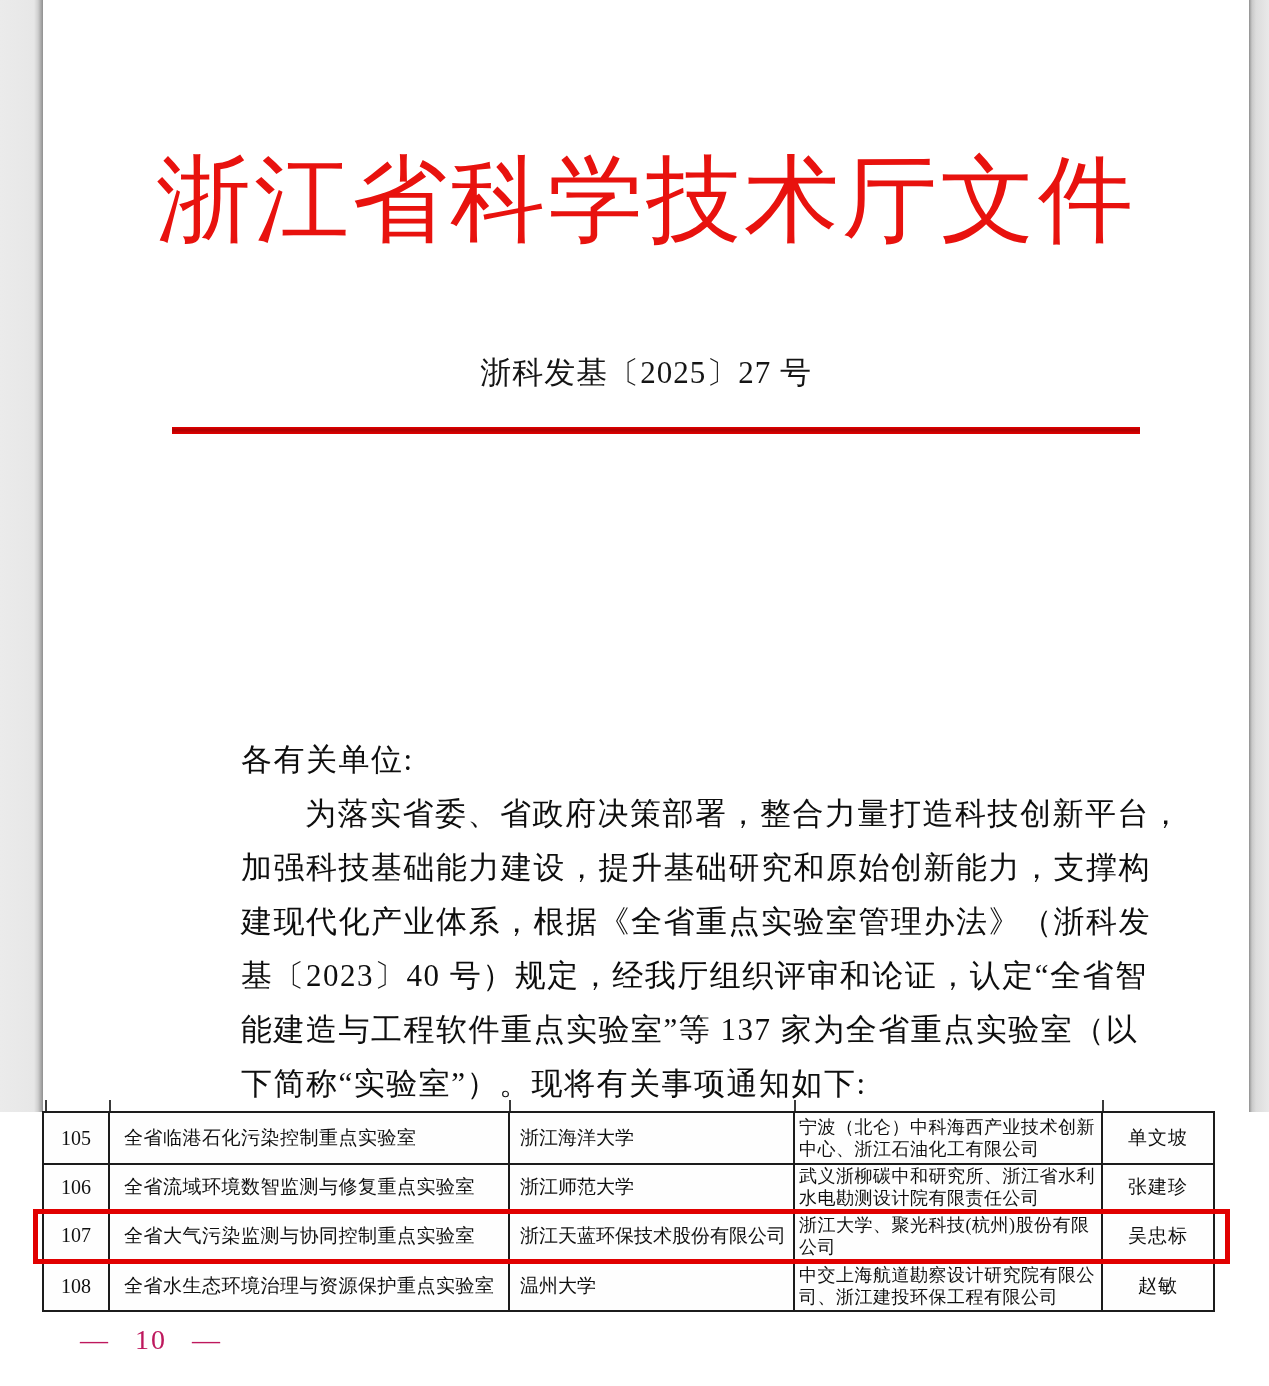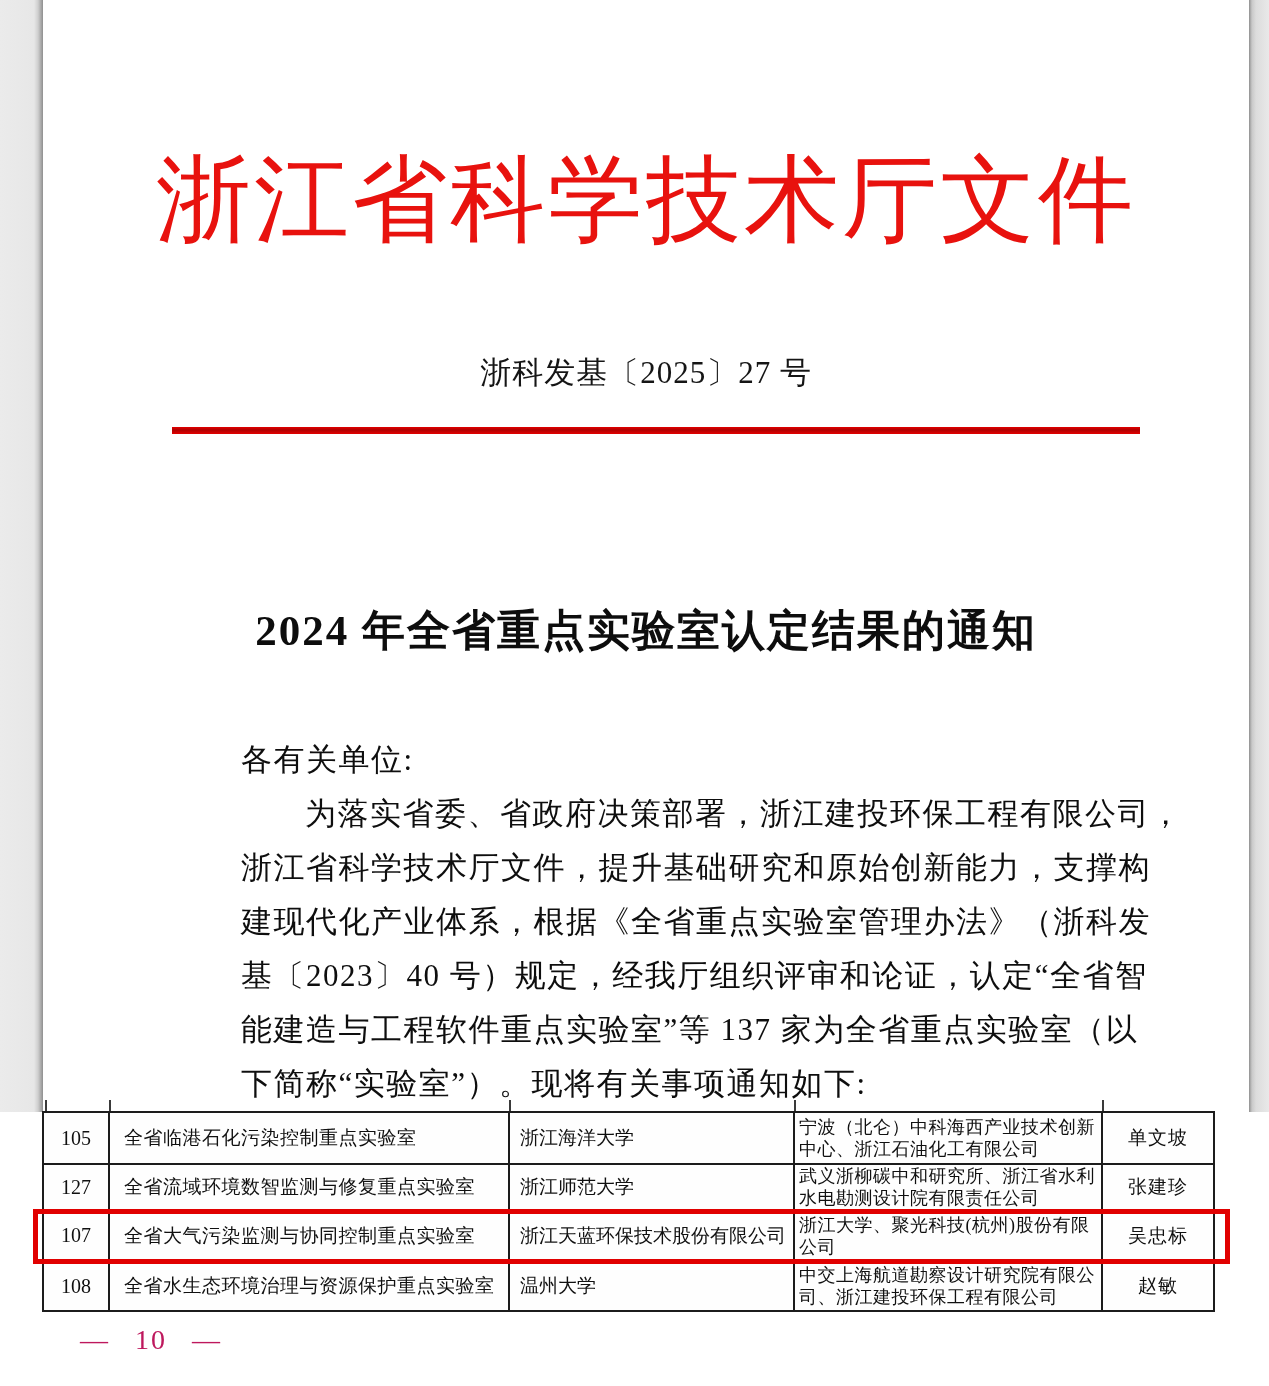--- a/index.html
+++ b/index.html
@@ -88,47 +88,46 @@
 
   <div class="margin-strip margin-left"></div>
   <div class="margin-strip margin-right"></div>
 
   <div class="red-header">浙江省科学技术厅文件</div>
 
   <div class="doc-number">浙科发基〔2025〕27 号</div>
 
   <div class="red-rule"></div>
 
-  <div class="doc-title l2">2024 年全省重点实验室认定结果的通知</div>
 
   <div class="body-block">
     <div class="body-line">各有关单位:</div>
-    <div class="body-line indent">为落实省委、省政府决策部署，浙江建投环保工程有限公司，</div>
-    <div class="body-line">浙江省科学技术厅文件，提升基础研究和原始创新能力，支撑构</div>
+    <div class="body-line indent">为落实省委、省政府决策部署，整合力量打造科技创新平台，</div>
+    <div class="body-line">加强科技基础能力建设，提升基础研究和原始创新能力，支撑构</div>
     <div class="body-line">建现代化产业体系，根据《全省重点实验室管理办法》（浙科发</div>
     <div class="body-line">基〔2023〕40 号）规定，经我厅组织评审和论证，认定“全省智</div>
     <div class="body-line">能建造与工程软件重点实验室”等 137 家为全省重点实验室（以</div>
     <div class="body-line">下简称“实验室”）。现将有关事项通知如下:</div>
   </div>
 
   <div class="stub" style="left:45px"></div>
   <div class="stub" style="left:109px"></div>
   <div class="stub" style="left:509px"></div>
   <div class="stub" style="left:794px"></div>
   <div class="stub" style="left:1102px"></div>
 
   <div class="doc-table">
 
     <div class="cell c-no">105</div>
     <div class="cell c-lab">全省临港石化污染控制重点实验室</div>
     <div class="cell c-inst">浙江海洋大学</div>
     <div class="cell c-part">宁波（北仑）中科海西产业技术创新中心、浙江石油化工有限公司</div>
     <div class="cell c-head last-col">单文坡</div>
 
-    <div class="cell c-no">127</div>
+    <div class="cell c-no">106</div>
     <div class="cell c-lab">全省流域环境数智监测与修复重点实验室</div>
     <div class="cell c-inst">浙江师范大学</div>
     <div class="cell c-part">武义浙柳碳中和研究所、浙江省水利水电勘测设计院有限责任公司</div>
     <div class="cell c-head last-col">张建珍</div>
 
     <div class="cell c-no">107</div>
     <div class="cell c-lab">全省大气污染监测与协同控制重点实验室</div>
     <div class="cell c-inst">浙江天蓝环保技术股份有限公司</div>
     <div class="cell c-part">浙江大学、聚光科技(杭州)股份有限公司</div>
     <div class="cell c-head last-col">吴忠标</div>

